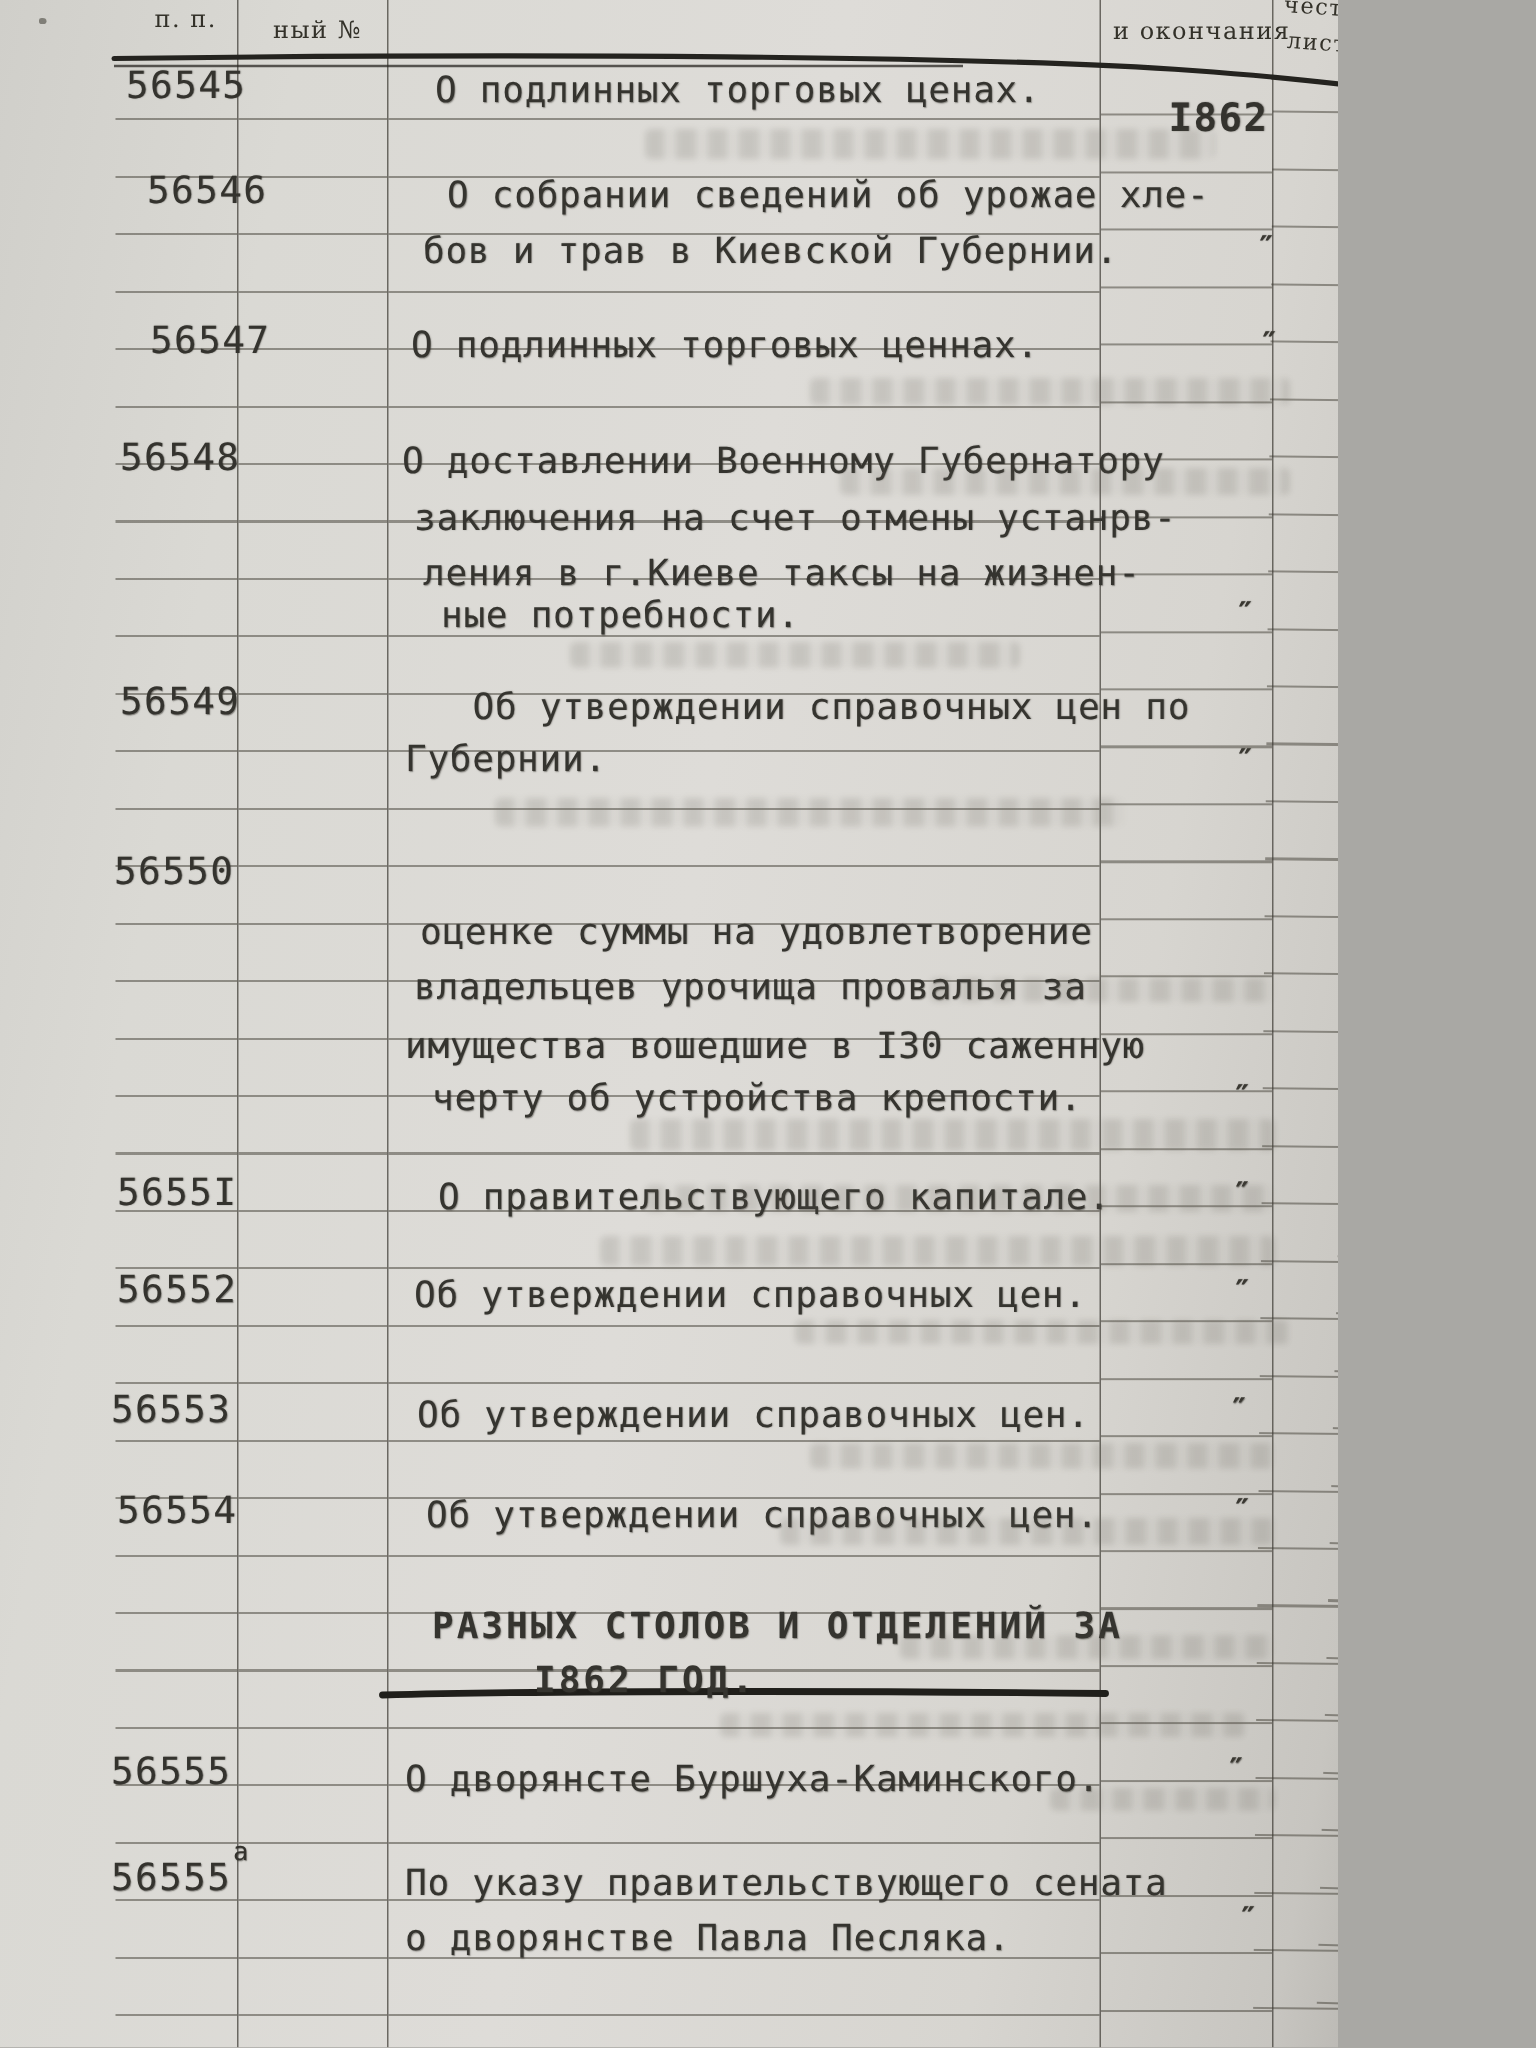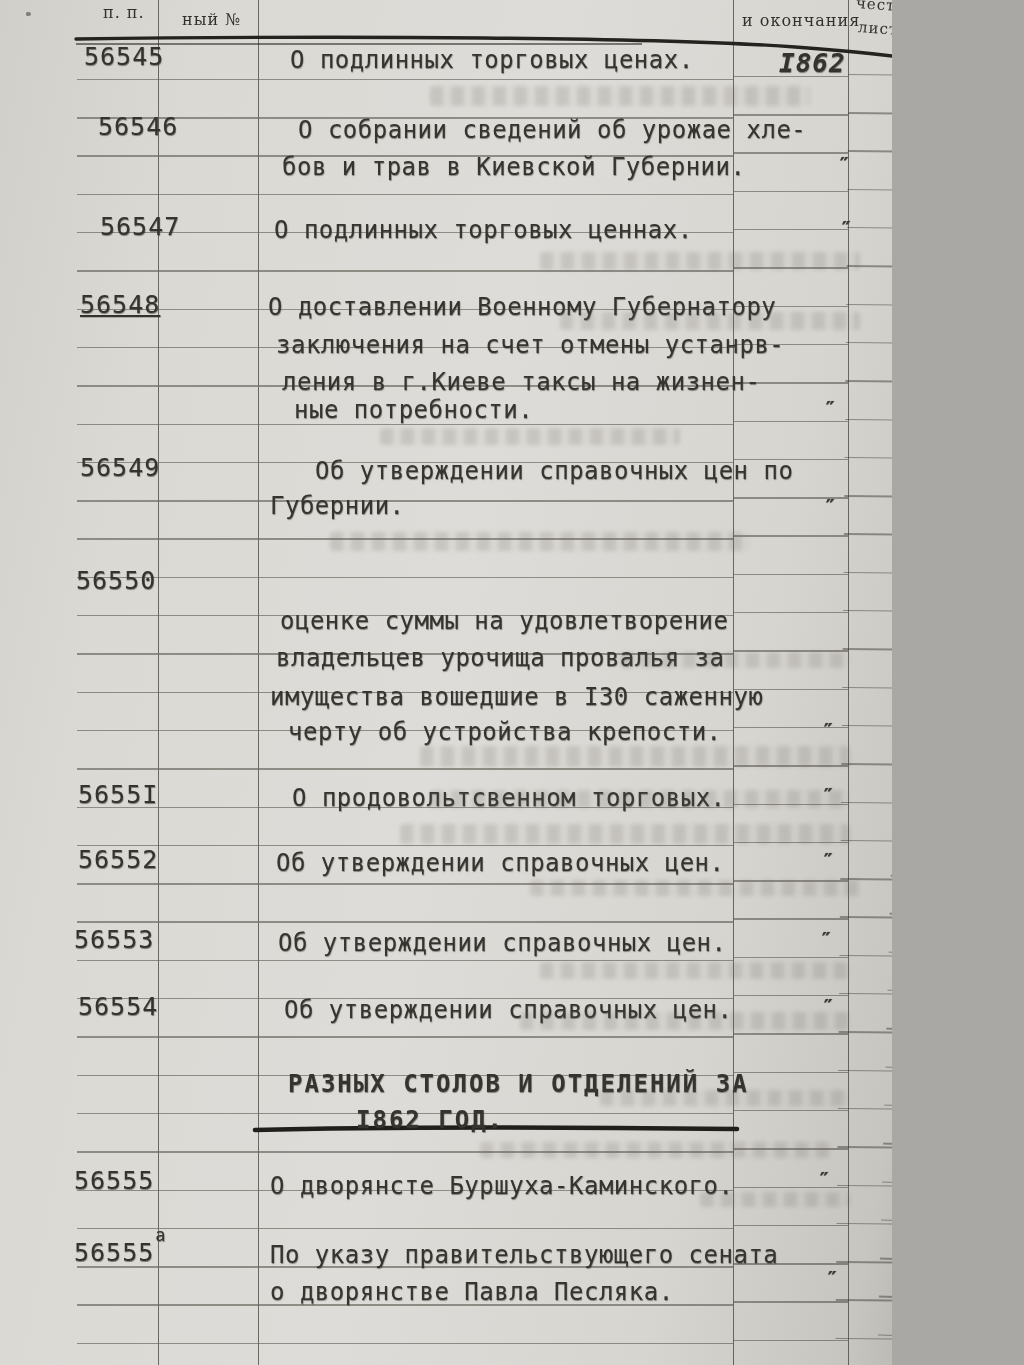--- a/index.html
+++ b/index.html
@@ -58,52 +58,52 @@
 
   <div class="hdr" style="left:103px;top:3px;">п. п.</div>
   <div class="hdr" style="left:182px;top:10px;">ный №</div>
   <div class="hdr" style="left:742px;top:11px;">и окончания</div>
   <div class="hdr" style="left:856px;top:-4px;font-size:15px;transform:rotate(4deg);">чество</div>
   <div class="hdr" style="left:858px;top:20px;font-size:15px;transform:rotate(4deg);">листов</div>
   <div class="hdr" style="left:916px;top:6px;transform:rotate(14deg);">Отметки</div>
 
   <div class="num" style="left:84px;top:42px;">56545</div>
   <div class="txt" style="left:290px;top:46px;">О подлинных торговых ценах.</div>
-  <div class="date" style="left:779px;top:48px;font-style:italic;">I862</div>
+  <div class="date" style="left:779px;top:64px;">I862</div>
 
   <div class="num" style="left:98px;top:112px;">56546</div>
   <div class="txt" style="left:282px;top:116px;margin-left:16px;">О собрании сведений об урожае хле-</div>
   <div class="txt" style="left:282px;top:153px;">бов и трав в Киевской Губернии.</div>
   <div class="ditto" style="left:838px;top:152px;">″</div>
 
   <div class="num" style="left:100px;top:212px;">56547</div>
   <div class="txt" style="left:274px;top:216px;">О подлинных торговых ценнах.</div>
   <div class="ditto" style="left:840px;top:216px;">″</div>
 
-  <div class="num" style="left:80px;top:290px;text-decoration:underline;">56548</div>
+  <div class="num" style="left:80px;top:290px;">56548</div>
   <div class="txt" style="left:268px;top:293px;">О доставлении Военному Губернатору</div>
   <div class="txt" style="left:276px;top:331px;">заключения на счет отмены устанрв-</div>
   <div class="txt" style="left:282px;top:368px;">ления в г.Киеве таксы на жизнен-</div>
   <div class="txt" style="left:294px;top:396px;">ные потребности.</div>
   <div class="ditto" style="left:824px;top:396px;">″</div>
 
   <div class="num" style="left:80px;top:453px;">56549</div>
   <div class="txt" style="left:284px;top:457px;margin-left:31px;">Об утверждении справочных цен по</div>
   <div class="txt" style="left:270px;top:492px;">Губернии.</div>
   <div class="ditto" style="left:824px;top:494px;">″</div>
 
   <div class="num" style="left:76px;top:566px;">56550</div>
   <div class="txt" style="left:280px;top:607px;">оценке суммы на удовлетворение</div>
   <div class="txt" style="left:276px;top:644px;">владельцев урочища провалья за</div>
   <div class="txt" style="left:270px;top:683px;">имущества вошедшие в I30 саженную</div>
   <div class="txt" style="left:288px;top:718px;">черту об устройства крепости.</div>
   <div class="ditto" style="left:822px;top:718px;">″</div>
 
   <div class="num" style="left:78px;top:780px;">5655I</div>
-  <div class="txt" style="left:292px;top:784px;">О продовольтсвенном торговых.</div>
+  <div class="txt" style="left:292px;top:784px;">О правительствующего капитале.</div>
   <div class="ditto" style="left:822px;top:783px;">″</div>
 
   <div class="num" style="left:78px;top:845px;">56552</div>
   <div class="txt" style="left:276px;top:849px;">Об утверждении справочных цен.</div>
   <div class="ditto" style="left:822px;top:848px;">″</div>
 
   <div class="num" style="left:74px;top:925px;">56553</div>
   <div class="txt" style="left:278px;top:929px;">Об утверждении справочных цен.</div>
   <div class="ditto" style="left:820px;top:927px;">″</div>
 

